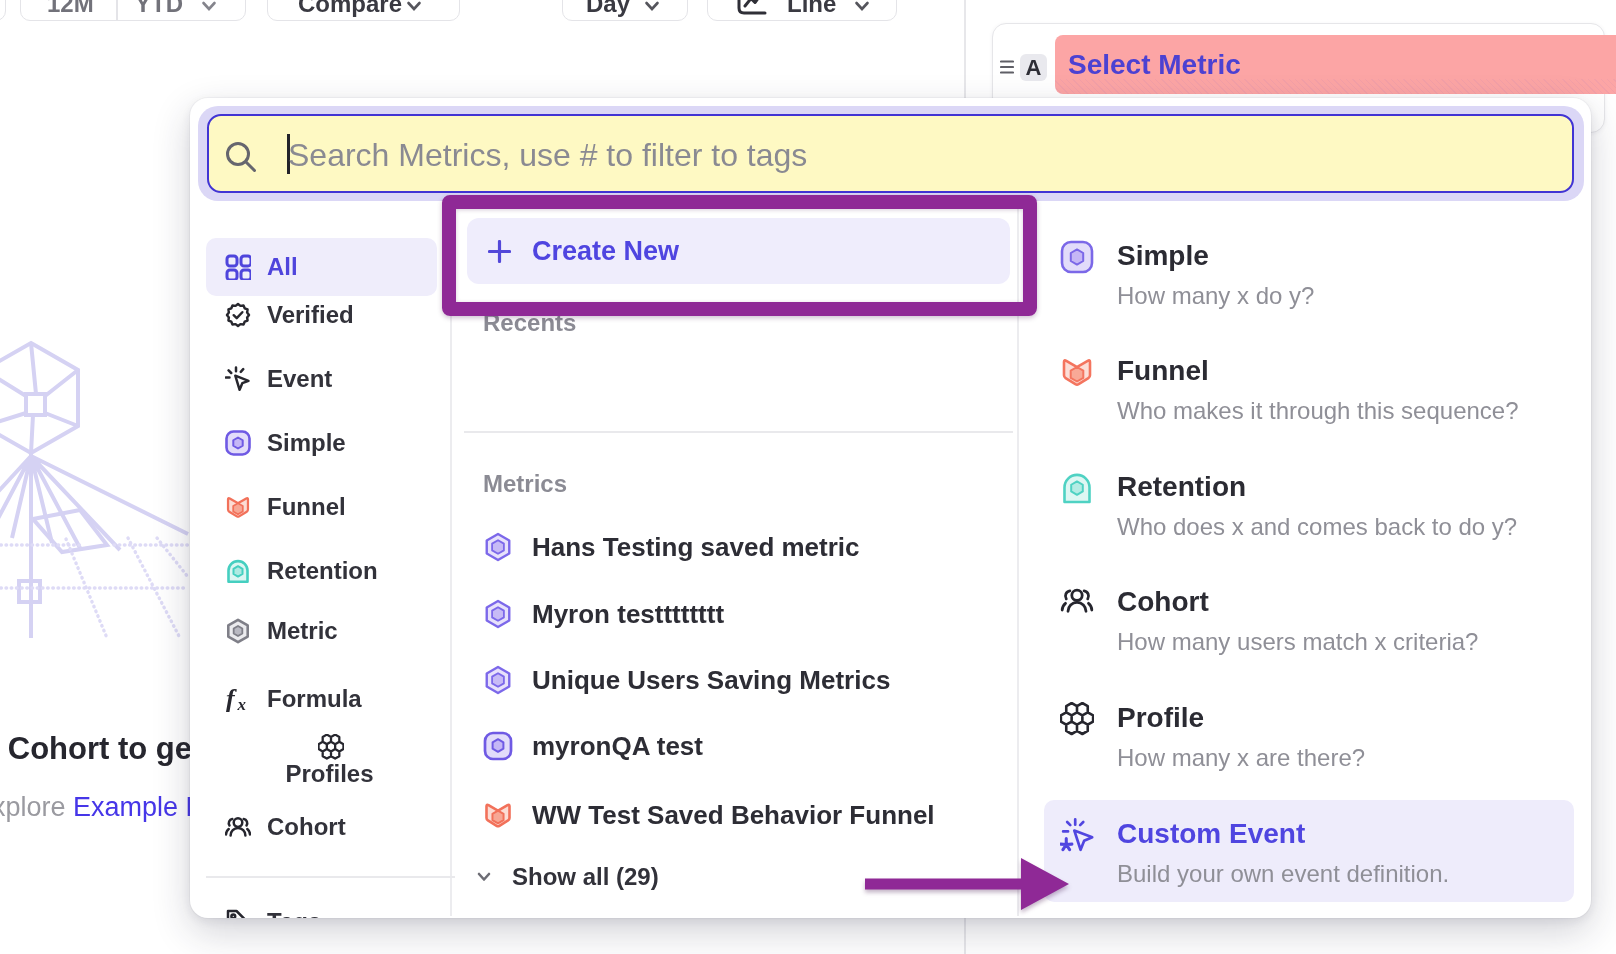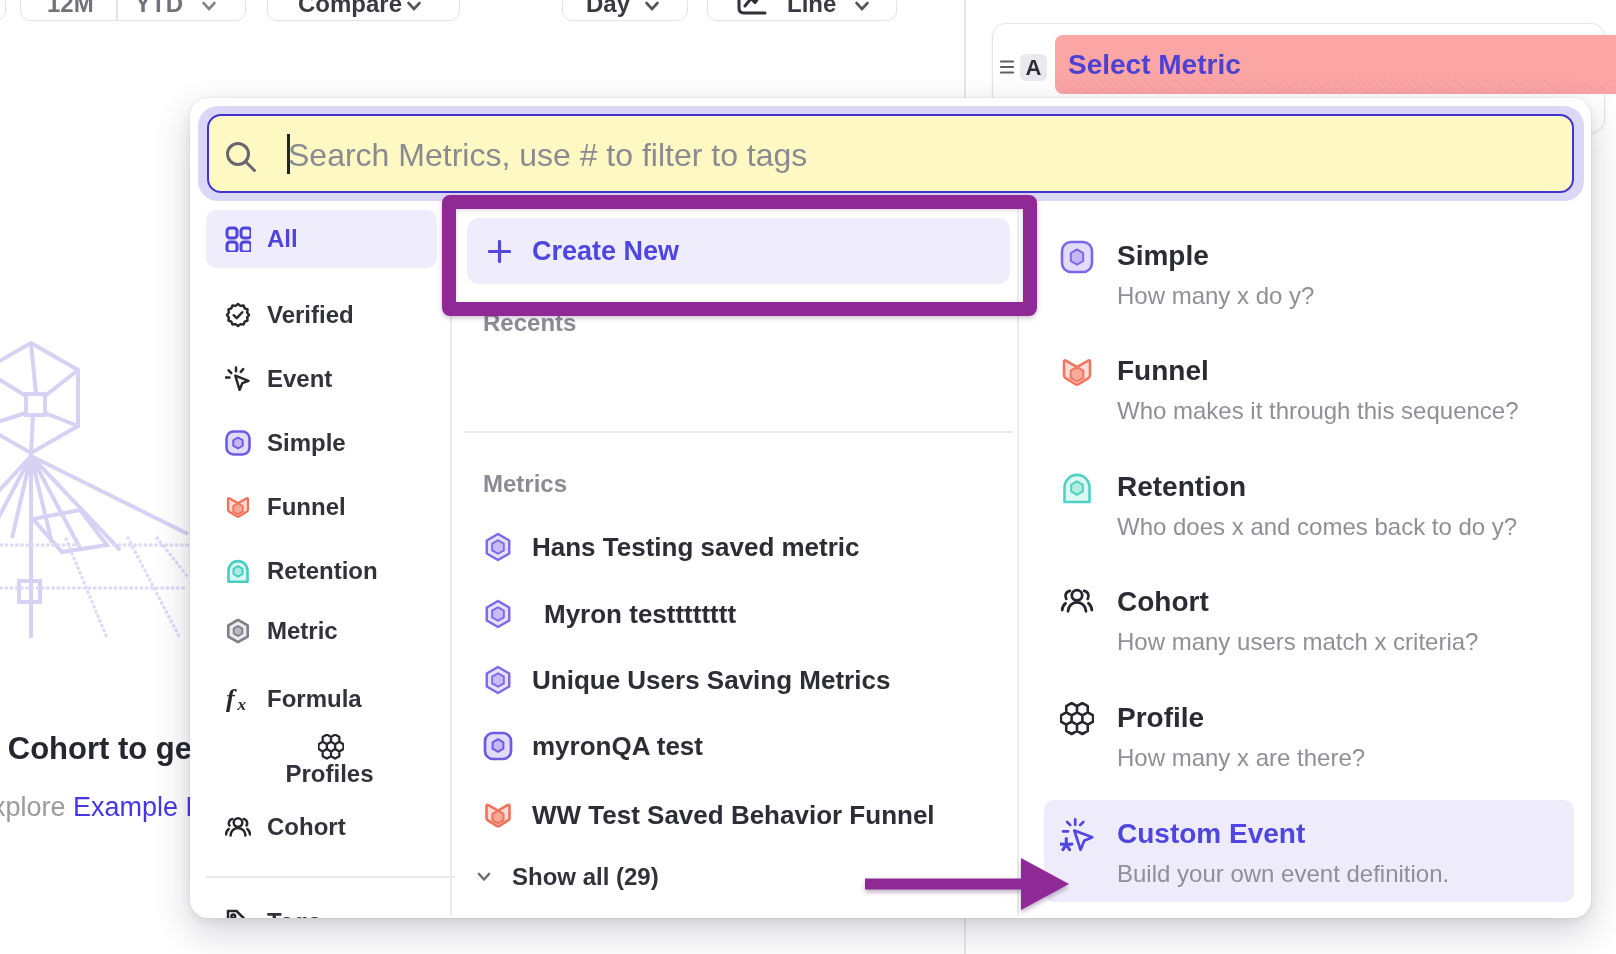--- a/index.html
+++ b/index.html
@@ -149,21 +149,21 @@
           <circle cx="17" cy="17" r="10.5"></circle>
           <path d="M25 25 L33.5 33.5" stroke-linecap="round"></path>
         </svg>
       <div id="caret"></div>
       <div id="placeholder">Search Metrics, use # to filter to tags</div>
     </div>
   </div>
   <div class="vline" style="left:260px; top:107px; height:711px; background:#ececef;"></div>
   <div class="vline" style="left:827px; top:107px; height:711px; background:#ececef;"></div>
 
-  <div class="lrow sel" style="top:112px;text-align:right;">
+  <div class="lrow sel" style="top:140px;text-align:right;">
     <svg class="ic" viewBox="0 0 26 26" fill="none" stroke="#4f45dc" stroke-width="3">
         <rect x="2" y="2" width="10" height="10" rx="3"></rect>
         <rect x="16" y="2" width="10" height="10" rx="3"></rect>
         <rect x="2" y="16" width="10" height="10" rx="3"></rect>
         <rect x="16" y="16" width="10" height="10" rx="3"></rect>
       </svg>
     <span class="tx">All</span>
   </div>
   <div class="lrow" style="top:252px;">
     <svg class="ic" viewBox="0 0 26 26" fill="none" stroke="#27272e" stroke-width="2.5" stroke-linejoin="round" stroke-linecap="round">
@@ -247,21 +247,21 @@
   <div class="mlabel" style="top:211px;">Recents</div>
   <div class="hdivider" style="left:274px; top:333px; width:549px;"></div>
   <div class="mlabel" style="top:372px;">Metrics</div>
   <div class="mrow" style="top:432px;">
     <svg class="ic" viewBox="0 0 30 30">
         <path d="M15.00 2.0 L26.26 8.50 L26.26 21.50 L15.00 28.00 L3.74 21.50 L3.74 8.50 Z" fill="#e7e1fb" stroke="#7c68ea" stroke-width="2.4" stroke-linejoin="round"></path>
         <path d="M15.00 8.20 L20.89 11.60 L20.89 18.40 L15.00 21.80 L9.11 18.40 L9.11 11.60 Z" fill="#c7baf6" stroke="#7c68ea" stroke-width="1.8" stroke-linejoin="round"></path>
       </svg>
     <span class="tx">Hans Testing saved metric</span>
   </div>
-  <div class="mrow" style="top:499px;gap:12px;">
+  <div class="mrow" style="top:499px;">
     <svg class="ic" viewBox="0 0 30 30">
         <path d="M15.00 2.0 L26.26 8.50 L26.26 21.50 L15.00 28.00 L3.74 21.50 L3.74 8.50 Z" fill="#e7e1fb" stroke="#7c68ea" stroke-width="2.4" stroke-linejoin="round"></path>
         <path d="M15.00 8.20 L20.89 11.60 L20.89 18.40 L15.00 21.80 L9.11 18.40 L9.11 11.60 Z" fill="#c7baf6" stroke="#7c68ea" stroke-width="1.8" stroke-linejoin="round"></path>
       </svg>
     <span class="tx">Myron testttttttt</span>
   </div>
   <div class="mrow" style="top:565px;">
     <svg class="ic" viewBox="0 0 30 30">
         <path d="M15.00 2.0 L26.26 8.50 L26.26 21.50 L15.00 28.00 L3.74 21.50 L3.74 8.50 Z" fill="#e7e1fb" stroke="#7c68ea" stroke-width="2.4" stroke-linejoin="round"></path>
         <path d="M15.00 8.20 L20.89 11.60 L20.89 18.40 L15.00 21.80 L9.11 18.40 L9.11 11.60 Z" fill="#c7baf6" stroke="#7c68ea" stroke-width="1.8" stroke-linejoin="round"></path>

